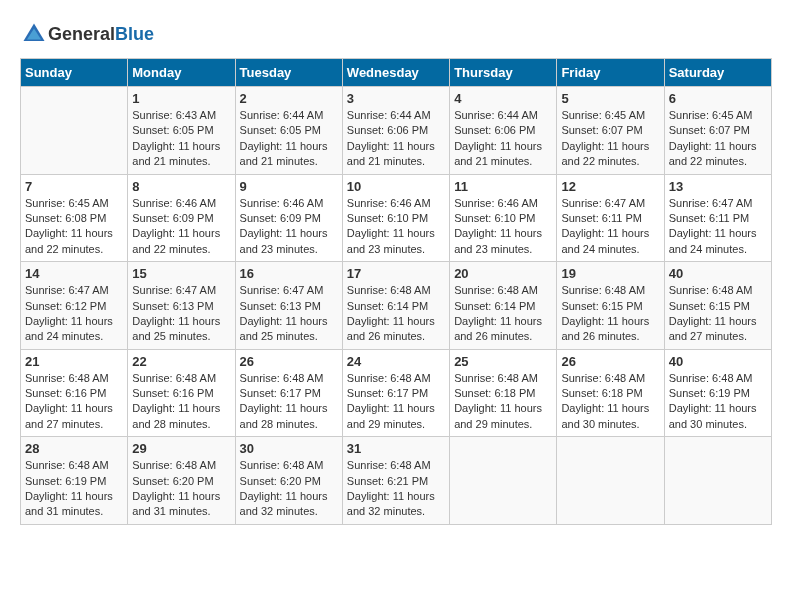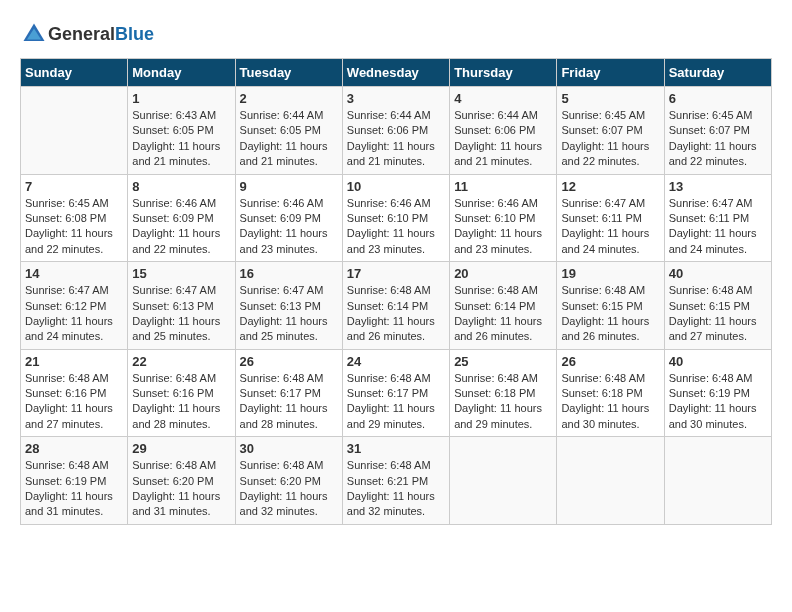--- a/index.html
+++ b/index.html
@@ -36,21 +36,21 @@
     .location-title {
       font-size: 15px;
       color: #555;
     }
     table {
       width: 100%;
       border-collapse: collapse;
       font-size: 11px;
     }
     thead tr th {
-      background-color: #0c4a6e;
+      background-color: #0369a1;
       color: #fff;
       padding: 6px 4px;
       text-align: left;
       font-size: 13px;
       font-weight: bold;
       border: 1px solid #ccc;
     }
     tbody tr td {
       border: 1px solid #ccc;
       vertical-align: top;

